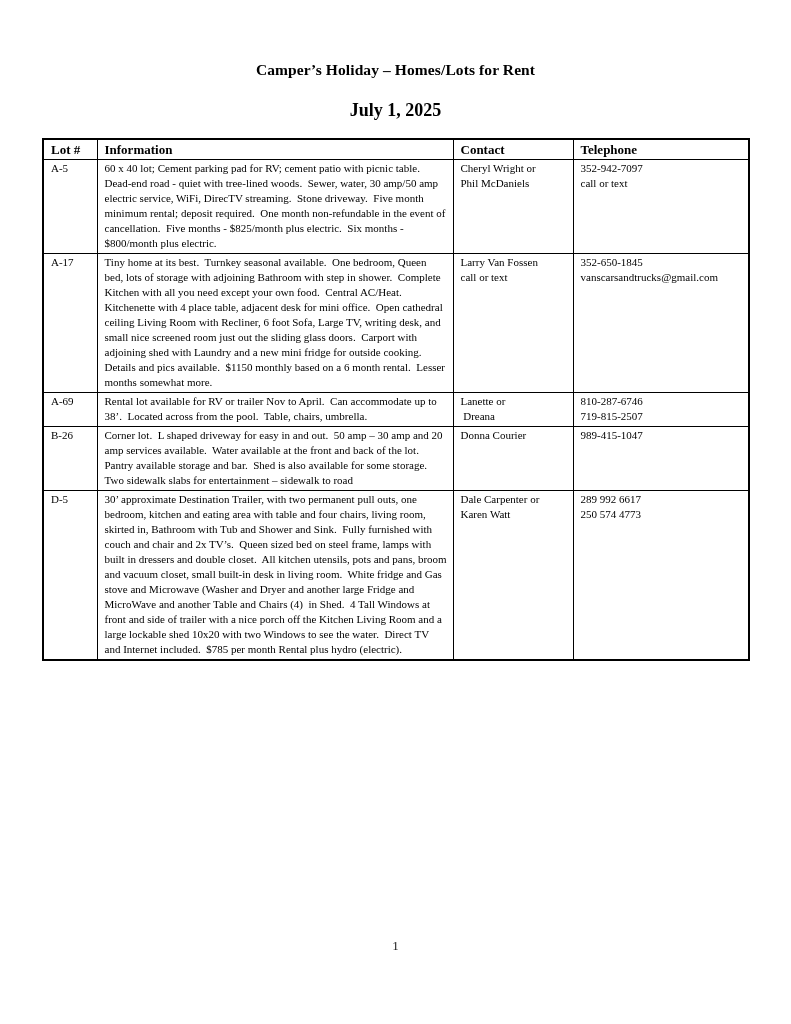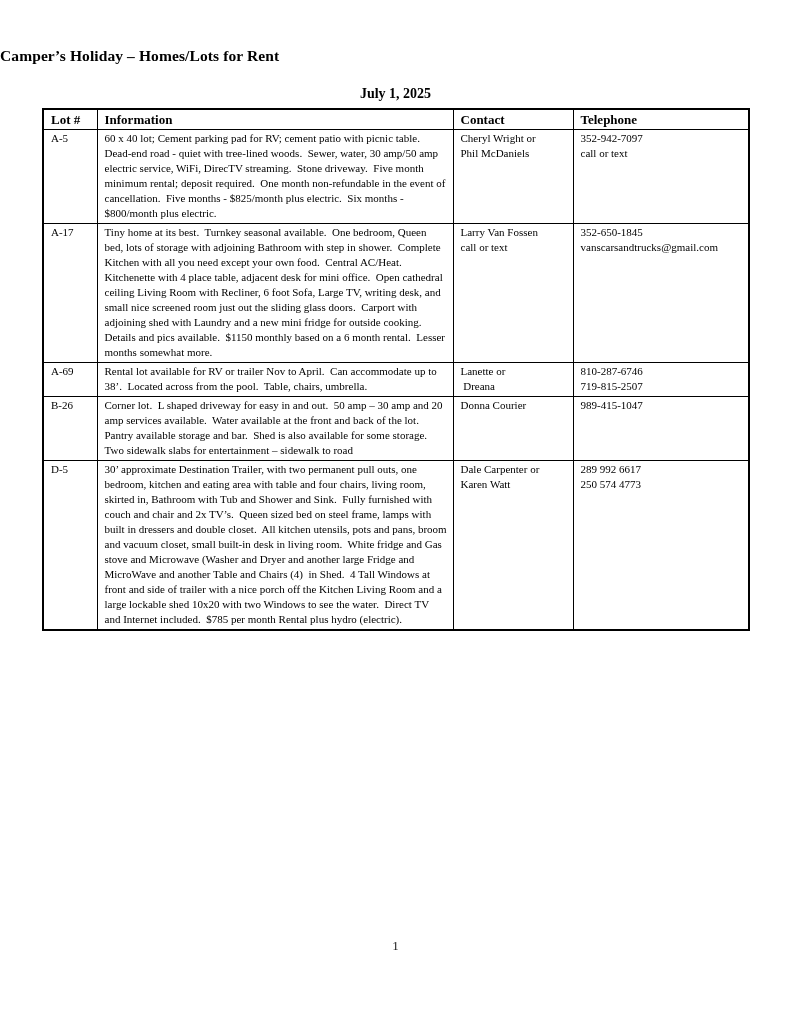--- a/index.html
+++ b/index.html
@@ -12,37 +12,37 @@
     color: #000000;
     overflow: hidden;
   }
   .page {
     width: 791px;
     height: 1024px;
     background: #ffffff;
     position: relative;
   }
   .doc-title {
-    padding-top: 47px;
-    text-align: left;
+    padding-top: 61px;
+    text-align: center;
     font-size: 15.5px;
     font-weight: bold;
     letter-spacing: 0.1px;
   }
   .doc-date {
     margin-top: 21px;
     text-align: center;
-    font-size: 14px;
+    font-size: 18px;
     font-weight: bold;
   }
   table.rentals {
     border-collapse: collapse;
     table-layout: fixed;
     margin-left: 42px;
-    margin-top: 6px;
+    margin-top: 17px;
     width: 706px;
     border: 2px solid #000000;
   }
   table.rentals th,
   table.rentals td {
     border: 1px solid #000000;
     vertical-align: top;
     text-align: left;
     padding: 1px 5px 2px 7px;
     font-size: 11px;

